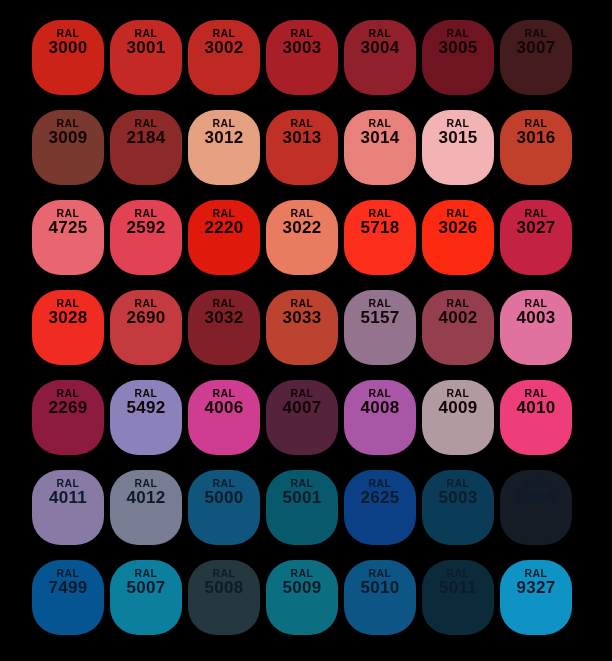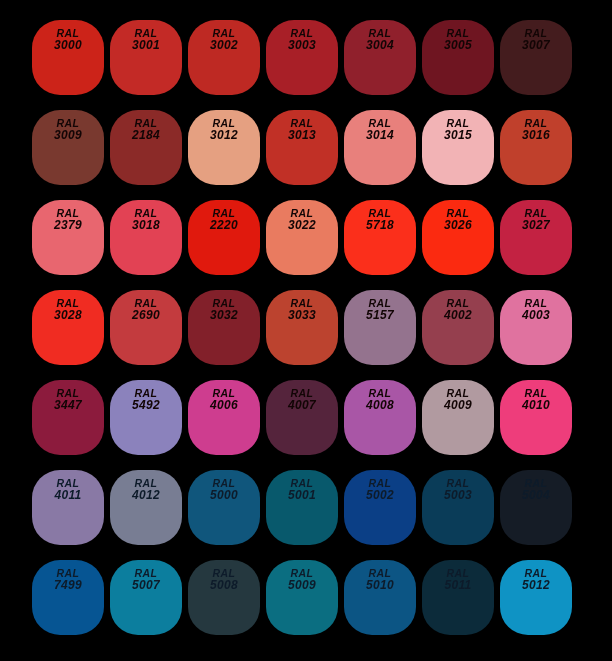--- a/index.html
+++ b/index.html
@@ -7,21 +7,20 @@
     width:612px; height:661px;
     background:#000000;
     font-family:"Liberation Sans", sans-serif;
     overflow:hidden;
   }
   #chart {
     position:relative;
     width:612px;
     height:661px;
     background:#000000;
-    font-style:italic;
   }
   .swatch-grid {
     position:absolute;
     left:32px;
     top:20px;
     width:548px;
     display:grid;
     grid-template-columns:repeat(7, 72px);
     grid-auto-rows:75px;
     column-gap:6px;
@@ -38,21 +37,21 @@
     padding-top:8px;
     line-height:1.08;
     user-select:none;
   }
   .swatch .sw-ral {
     font-size:10.5px;
     font-weight:bold;
     letter-spacing:0.4px;
   }
   .swatch .sw-code {
-    font-size:12px;
+    font-size:17px;
     font-weight:bold;
     letter-spacing:0.3px;
     text-align:right;
   }
 </style>
 </head>
 <body>
 
 <div id="chart">
   <div class="swatch-grid">
@@ -107,25 +106,25 @@
       <div class="swatch" style="background: rgb(242, 179, 181); color: rgb(18, 5, 5);">
         <span class="sw-ral">RAL</span>
         <span class="sw-code">3015</span>
       </div>
       <div class="swatch" style="background: rgb(192, 64, 44); color: rgb(18, 5, 5);">
         <span class="sw-ral">RAL</span>
         <span class="sw-code">3016</span>
       </div>
       <div class="swatch" style="background: rgb(232, 102, 111); color: rgb(18, 5, 5);">
         <span class="sw-ral">RAL</span>
-        <span class="sw-code">2379</span>
+        <span class="sw-code">4725</span>
       </div>
       <div class="swatch" style="background: rgb(226, 66, 84); color: rgb(18, 5, 5);">
         <span class="sw-ral">RAL</span>
-        <span class="sw-code">3018</span>
+        <span class="sw-code">2592</span>
       </div>
       <div class="swatch" style="background: rgb(224, 25, 13); color: rgb(18, 5, 5);">
         <span class="sw-ral">RAL</span>
         <span class="sw-code">2220</span>
       </div>
       <div class="swatch" style="background: rgb(233, 123, 96); color: rgb(18, 5, 5);">
         <span class="sw-ral">RAL</span>
         <span class="sw-code">3022</span>
       </div>
       <div class="swatch" style="background: rgb(251, 47, 27); color: rgb(18, 5, 5);">
@@ -163,21 +162,21 @@
       <div class="swatch" style="background: rgb(149, 63, 78); color: rgb(18, 5, 5);">
         <span class="sw-ral">RAL</span>
         <span class="sw-code">4002</span>
       </div>
       <div class="swatch" style="background: rgb(224, 114, 159); color: rgb(18, 5, 5);">
         <span class="sw-ral">RAL</span>
         <span class="sw-code">4003</span>
       </div>
       <div class="swatch" style="background: rgb(140, 27, 61); color: rgb(18, 5, 5);">
         <span class="sw-ral">RAL</span>
-        <span class="sw-code">3447</span>
+        <span class="sw-code">2269</span>
       </div>
       <div class="swatch" style="background: rgb(139, 130, 188); color: rgb(18, 5, 5);">
         <span class="sw-ral">RAL</span>
         <span class="sw-code">5492</span>
       </div>
       <div class="swatch" style="background: rgb(206, 61, 143); color: rgb(18, 5, 5);">
         <span class="sw-ral">RAL</span>
         <span class="sw-code">4006</span>
       </div>
       <div class="swatch" style="background: rgb(85, 36, 60); color: rgb(18, 5, 5);">
@@ -207,21 +206,21 @@
       <div class="swatch" style="background: rgb(16, 86, 124); color: rgb(13, 27, 42);">
         <span class="sw-ral">RAL</span>
         <span class="sw-code">5000</span>
       </div>
       <div class="swatch" style="background: rgb(8, 89, 108); color: rgb(13, 27, 42);">
         <span class="sw-ral">RAL</span>
         <span class="sw-code">5001</span>
       </div>
       <div class="swatch" style="background: rgb(11, 63, 134); color: rgb(13, 27, 42);">
         <span class="sw-ral">RAL</span>
-        <span class="sw-code">5002</span>
+        <span class="sw-code">2625</span>
       </div>
       <div class="swatch" style="background: rgb(10, 60, 88); color: rgb(13, 27, 42);">
         <span class="sw-ral">RAL</span>
         <span class="sw-code">5003</span>
       </div>
       <div class="swatch" style="background: rgb(21, 28, 38); color: rgb(13, 27, 42);">
         <span class="sw-ral">RAL</span>
         <span class="sw-code">5004</span>
       </div>
       <div class="swatch" style="background: rgb(6, 85, 147); color: rgb(13, 27, 42);">
@@ -243,16 +242,16 @@
       <div class="swatch" style="background: rgb(12, 85, 132); color: rgb(13, 27, 42);">
         <span class="sw-ral">RAL</span>
         <span class="sw-code">5010</span>
       </div>
       <div class="swatch" style="background: rgb(12, 43, 58); color: rgb(13, 27, 42);">
         <span class="sw-ral">RAL</span>
         <span class="sw-code">5011</span>
       </div>
       <div class="swatch" style="background: rgb(15, 147, 196); color: rgb(13, 27, 42);">
         <span class="sw-ral">RAL</span>
-        <span class="sw-code">5012</span>
+        <span class="sw-code">9327</span>
       </div>
     </div>
 </div>
 
 </body></html>

